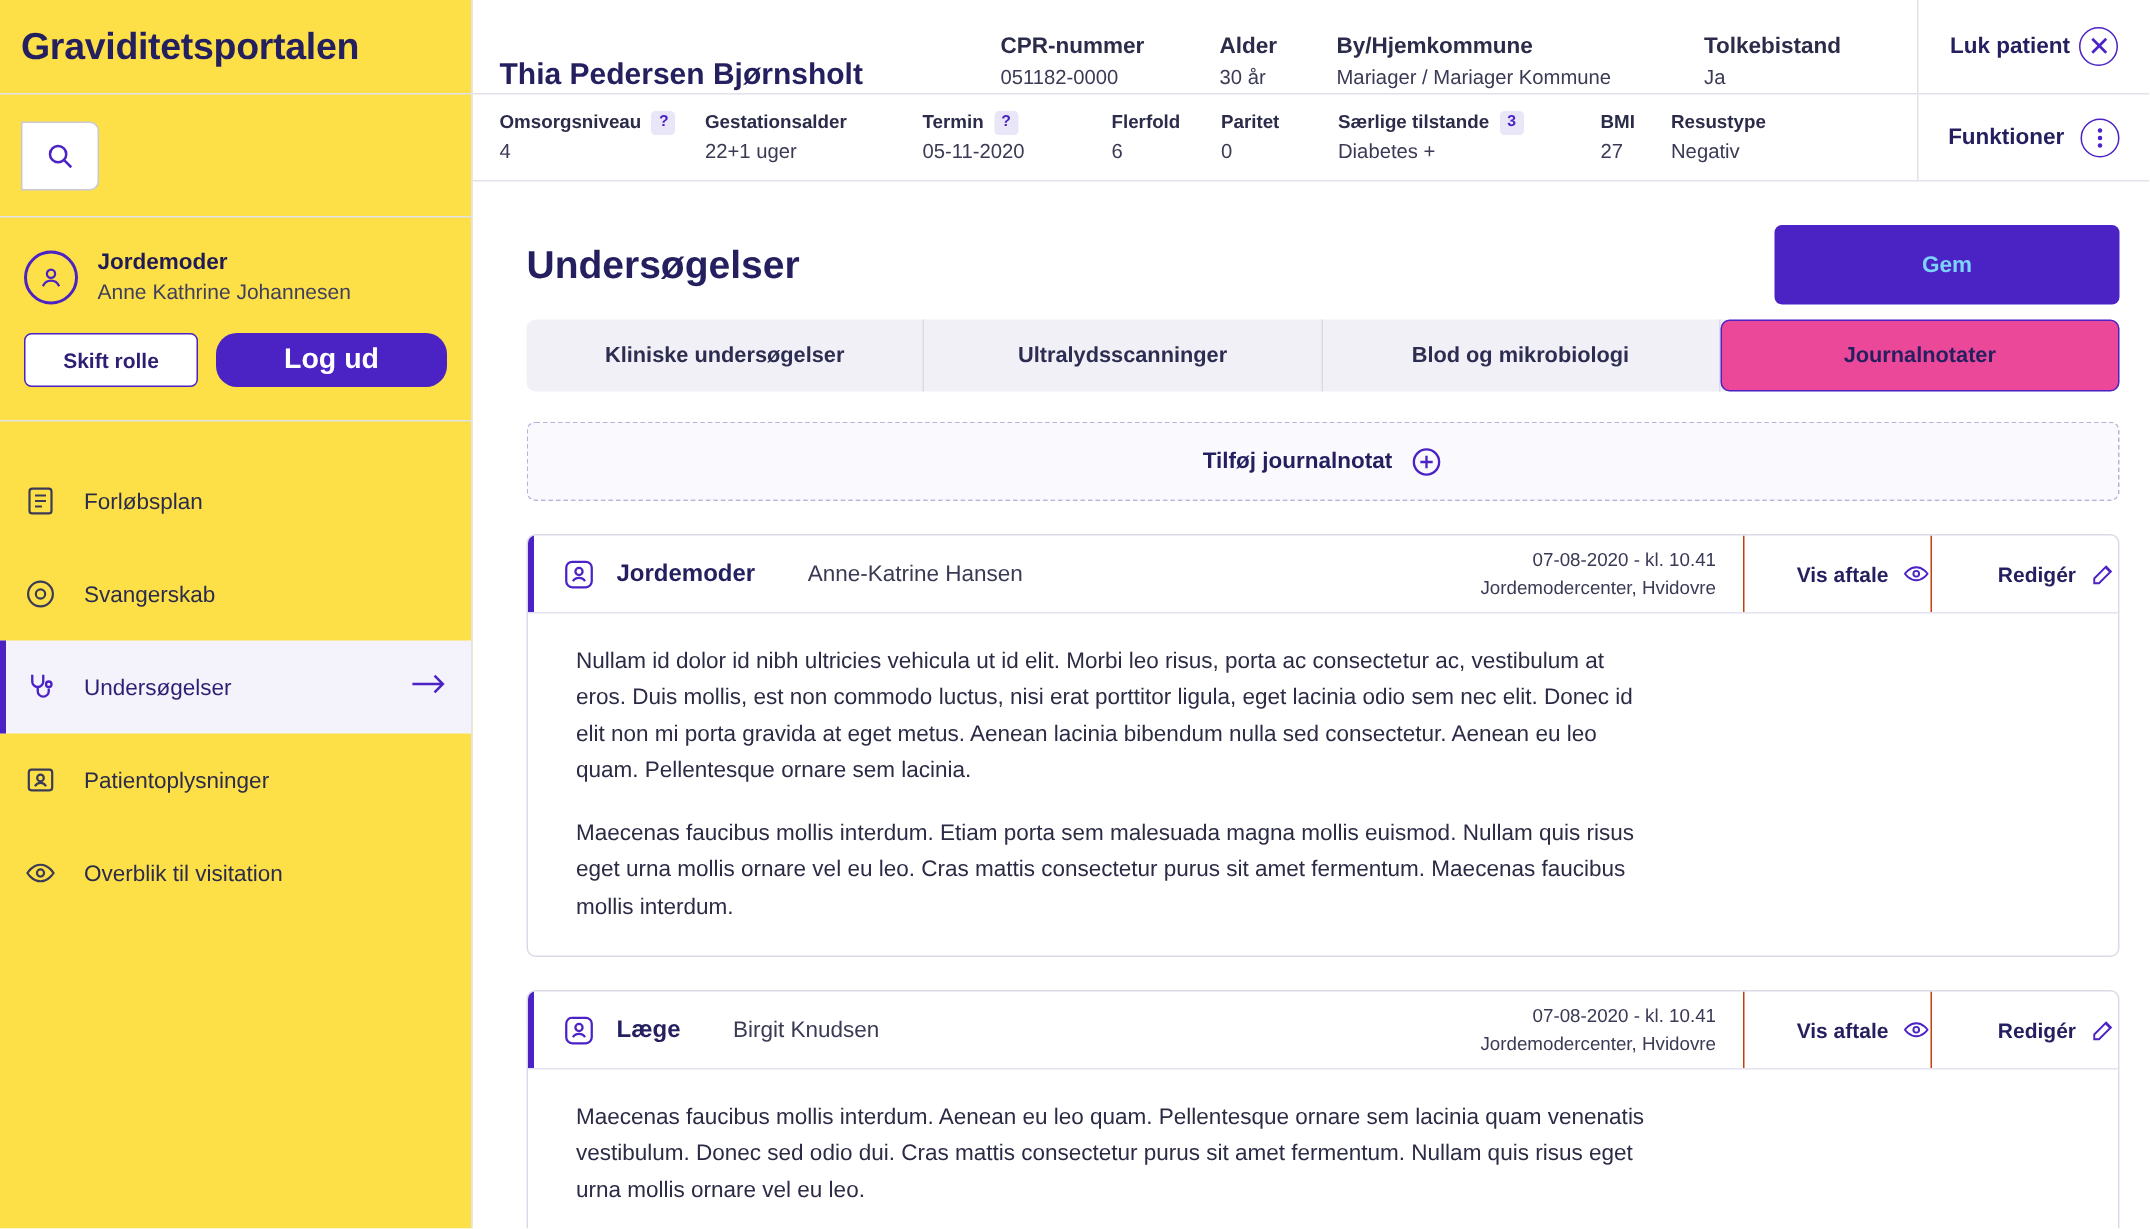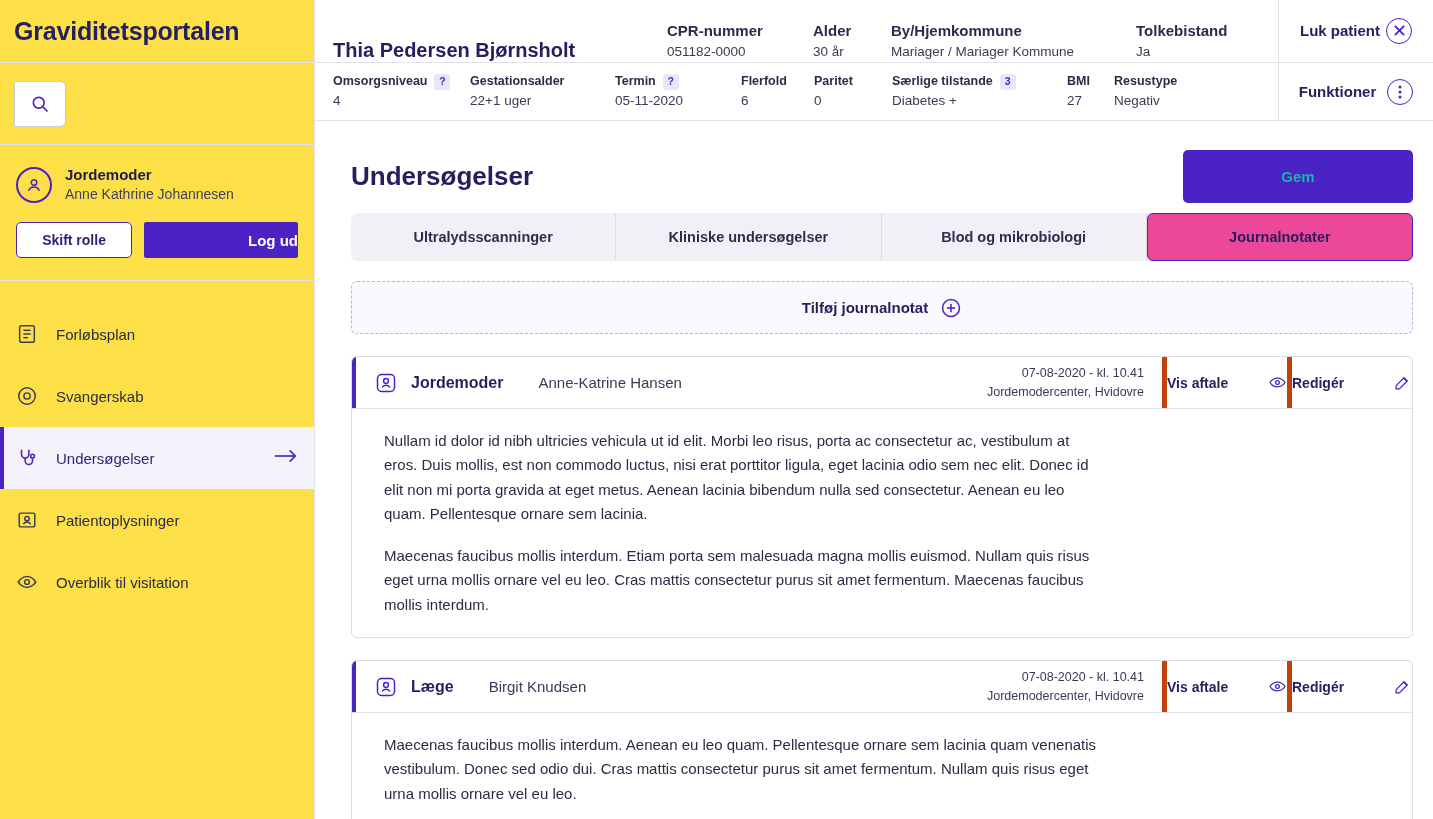--- a/index.html
+++ b/index.html
@@ -97,28 +97,27 @@
     color: #2d1f74;
     font-size: 14px;
     font-weight: bold;
     font-family: "Liberation Sans", sans-serif;
     cursor: pointer;
   }
   .btn-solid {
     flex: 1.35;
     height: 36px;
     border: none;
-    border-radius: 2px;
+    border-radius: 14px;
     background: #4b22c4;
     color: #ffffff;
-    font-size: 15px;
+    font-size: 19px;
     font-weight: bold;
     font-family: "Liberation Sans", sans-serif;
     cursor: pointer;
-    text-align: right;
   }
   .nav { padding-top: 22px; }
   .nav-item {
     height: 62px;
     display: flex;
     align-items: center;
     gap: 16px;
     padding: 0 16px 0 14px;
     cursor: pointer;
     position: relative;
@@ -205,21 +204,21 @@
 
   .page-head {
     display: flex; align-items: center;
     padding: 26px 0 0 16px;
     height: 84px;
   }
   .page-title { font-size: 26px; font-weight: bold; color: #241f5e; }
   .save-btn {
     margin-left: auto;
     width: 230px; height: 53px;
-    background: #4b22c4; color: #14b8a6;
+    background: #4b22c4; color: #7dd3fc;
     border: none; border-radius: 5px;
     font-size: 15px; font-weight: bold;
     font-family: "Liberation Sans", sans-serif;
     cursor: pointer;
   }
 
   .tabs {
     display: flex;
     margin: 8px 0 0 16px;
     background: #f1f0f7;
@@ -270,22 +269,22 @@
     border-left: 4px solid #4b22c4;
     flex: 1;
   }
   .note-role { font-size: 16px; font-weight: bold; color: #241f5e; }
   .note-person { font-size: 15px; color: #3a3a55; margin-left: 22px; }
   .note-meta { text-align: right; padding-right: 18px; display: flex; flex-direction: column; justify-content: center; }
   .note-meta .d { font-size: 12.5px; color: #3a3a55; line-height: 1.5; }
   .note-meta .p { font-size: 12.5px; color: #3a3a55; line-height: 1.5; }
   .note-action {
     width: 125px;
-    border-left: 5px solid #c2410c;
-    display: flex; align-items: center; justify-content: space-between; gap: 9px;
+    border-left: 1px solid #c2410c;
+    display: flex; align-items: center; justify-content: flex-end; gap: 9px;
     cursor: pointer;
     font-size: 14px; font-weight: bold; color: #241f5e;
   }
   .note-body { padding: 20px 22px 20px 32px; }
   .note-body p {
     font-size: 15px;
     line-height: 1.62;
     color: #2b2b46;
     max-width: 716px;
   }
@@ -504,22 +503,22 @@
     </div>
 
     <div class="content">
 
       <div class="page-head">
         <div class="page-title">Undersøgelser</div>
         <button class="save-btn">Gem</button>
       </div>
 
       <div class="tabs">
+        <div class="tab">Kliniske undersøgelser</div>
         <div class="tab">Ultralydsscanninger</div>
-        <div class="tab">Kliniske undersøgelser</div>
         <div class="tab">Blod og mikrobiologi</div>
         <div class="tab active">Journalnotater</div>
       </div>
 
       <div class="add-note">
         <span class="t">Tilføj journalnotat</span>
         <span class="icon">
           <svg width="22" height="22" viewBox="0 0 24 24" fill="none" stroke="#4b22c4" stroke-width="1.7">
             <circle cx="12" cy="12" r="9.2"></circle>
               <line x1="12" y1="7.5" x2="12" y2="16.5"></line>

